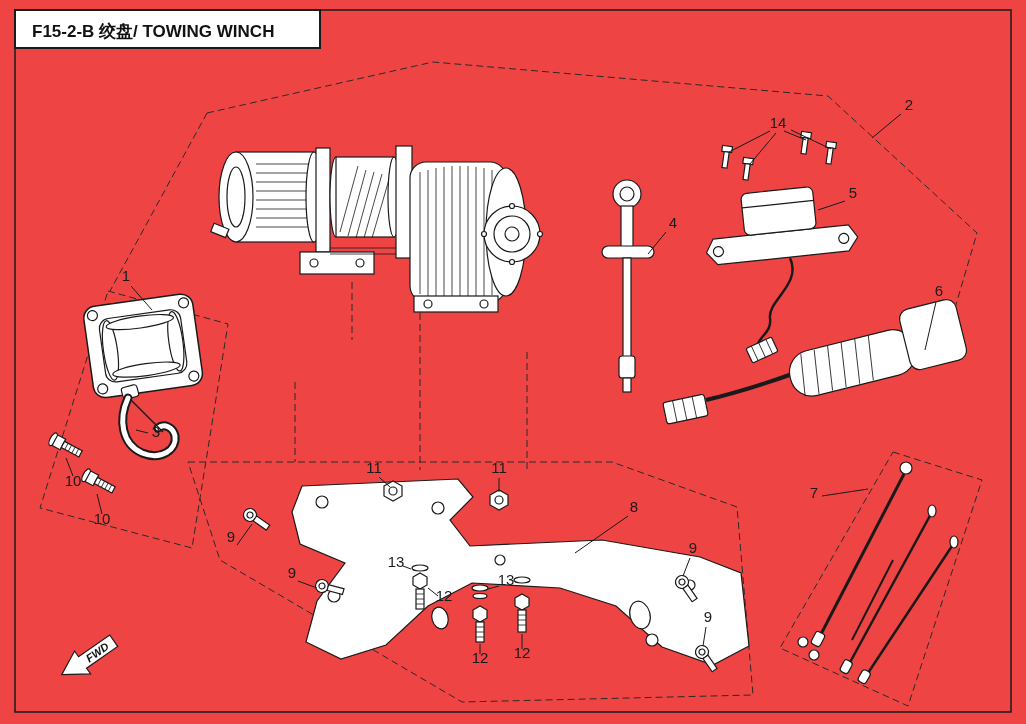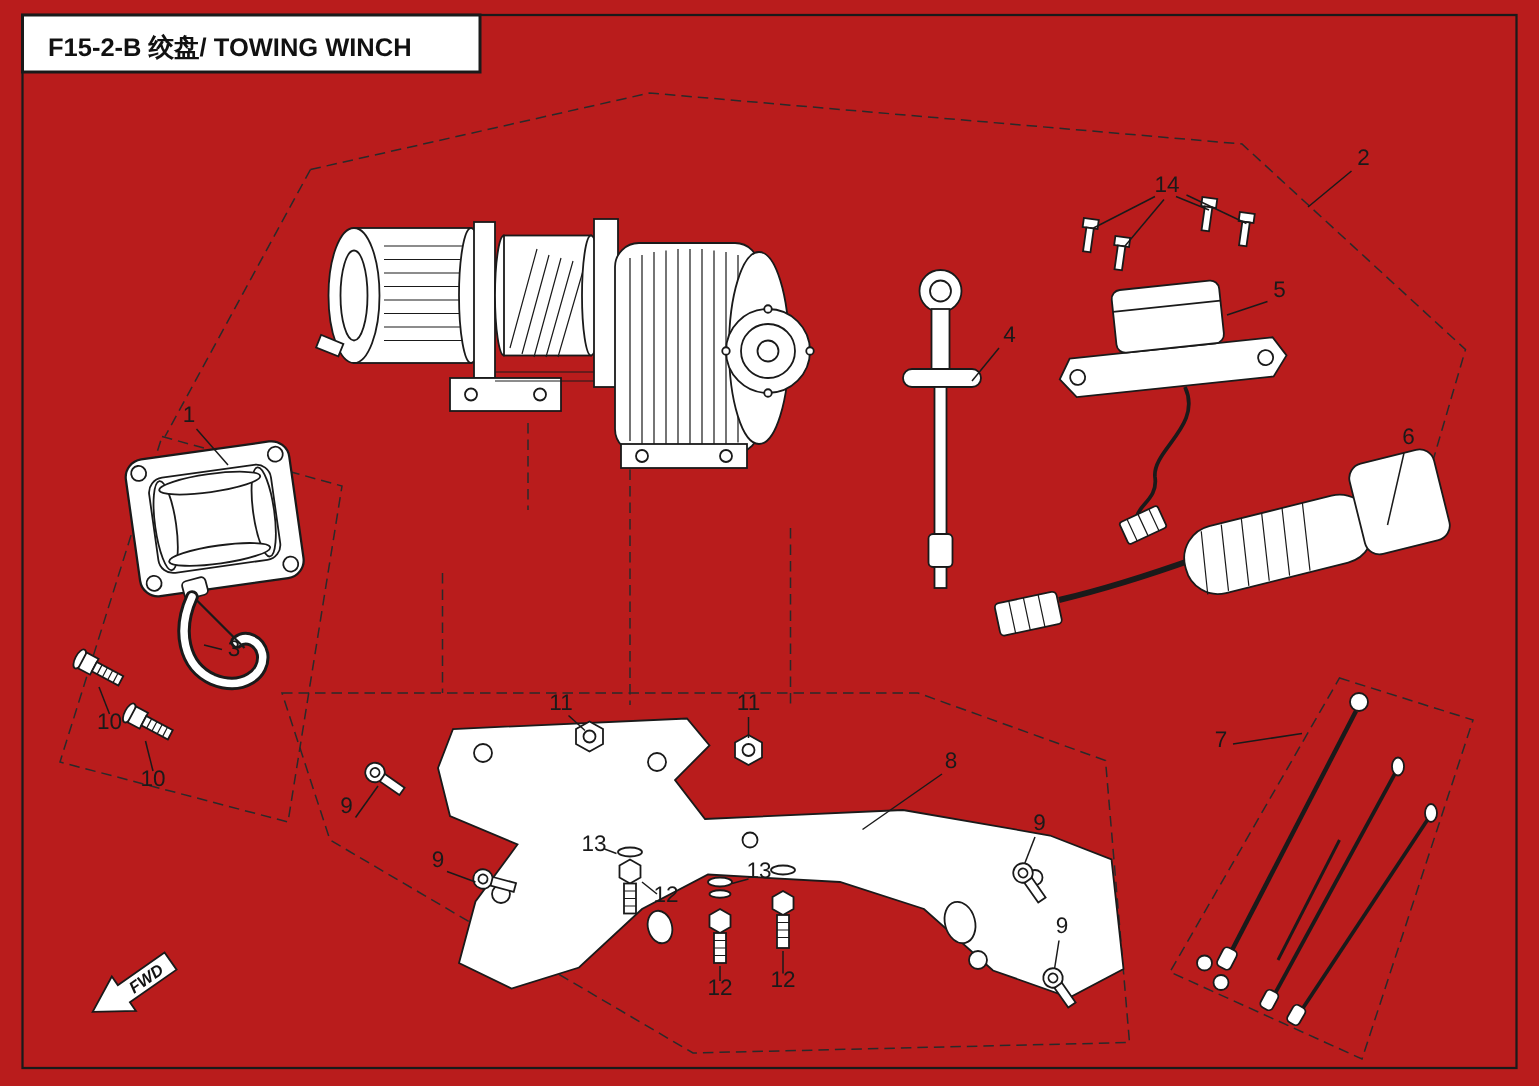--- a/index.html
+++ b/index.html
@@ -1,16 +1,16 @@
 <!DOCTYPE html>
 <html><head>
 <meta charset="utf-8">
 <style>
   html,body{margin:0;padding:0;background:#ffffff;}
-  .stage{width:1026px;height:724px;position:relative;background:#b91c1c;overflow:hidden;}
+  .stage{width:1026px;height:724px;position:relative;background:#ef4444;overflow:hidden;}
   svg{display:block;}
   svg text{stroke:none;}
   .callout{font:15px "Liberation Sans",sans-serif;fill:#1a1a1a;text-anchor:middle;}
   .leader{stroke:#1a1a1a;stroke-width:1;}
   .dashed path{stroke:#2a2a2a;stroke-width:1;stroke-dasharray:7 4;fill:none;}
   .title-text{font:bold 17px "Liberation Sans",sans-serif;fill:#111;}
   .fwd-text{font:bold italic 11px "Liberation Sans",sans-serif;fill:#111;text-anchor:middle;}
   .thin{stroke-width:0.8;}
 </style>
 </head>

